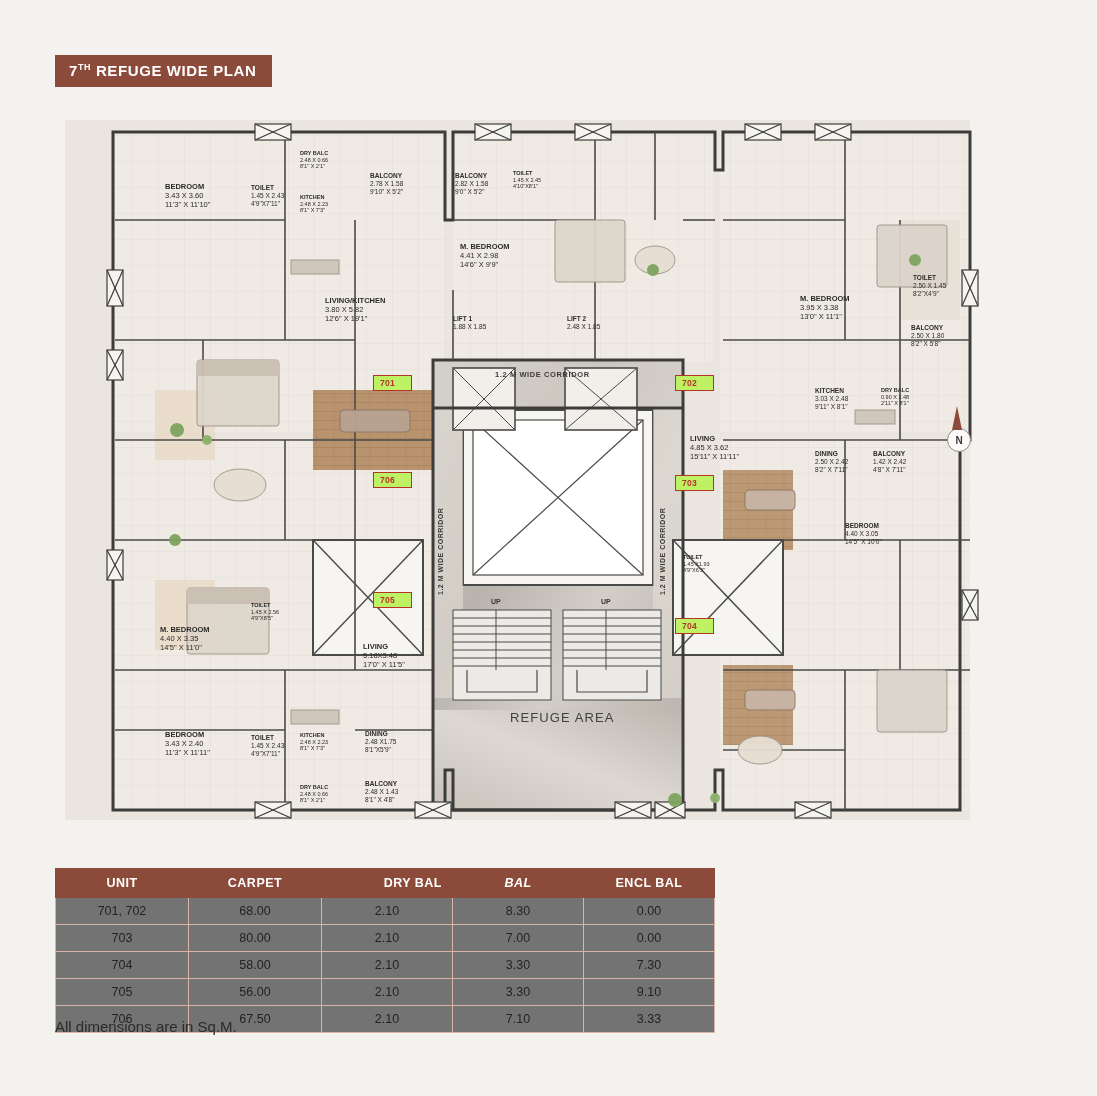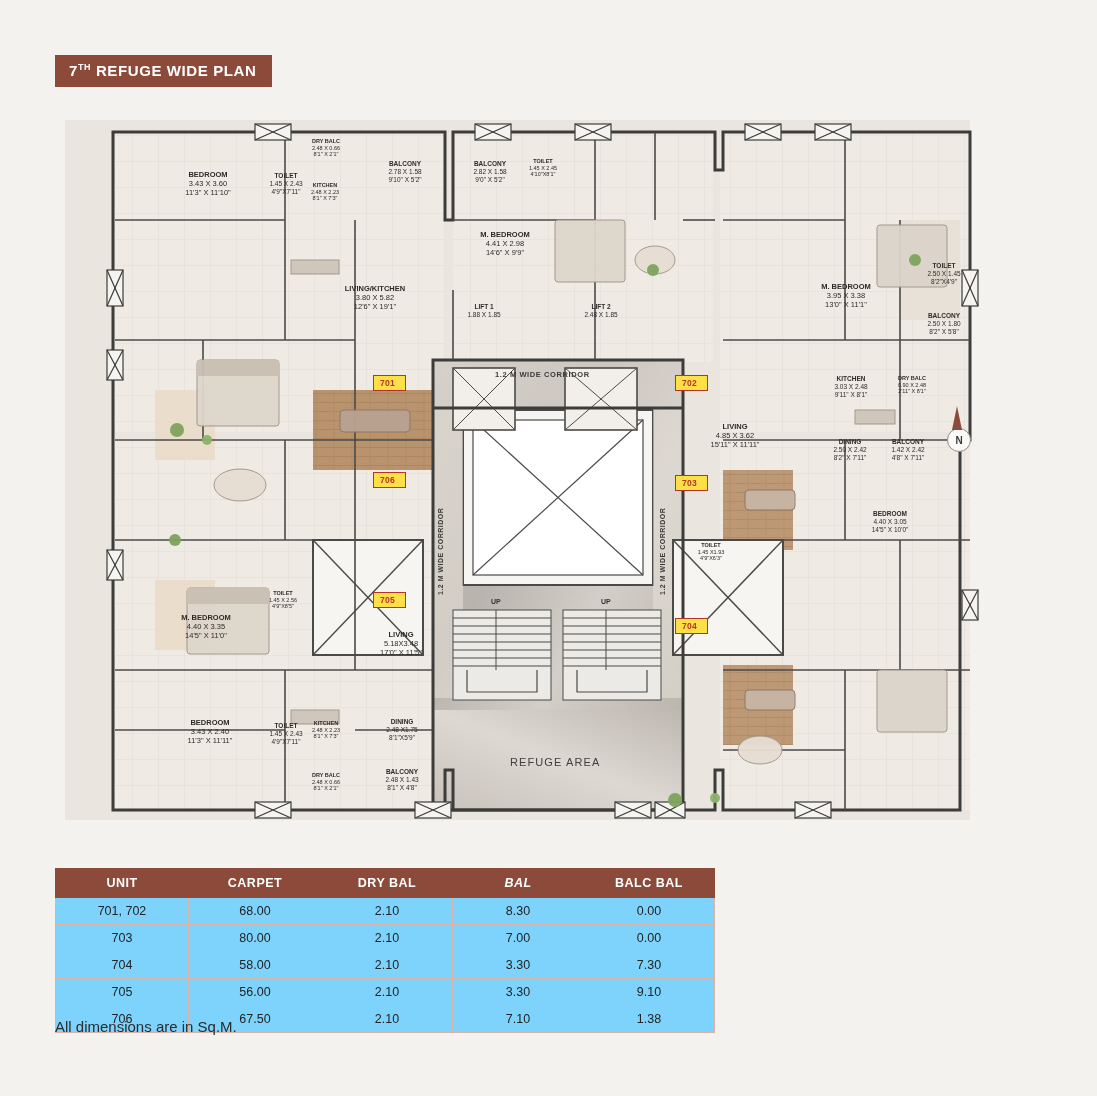--- a/index.html
+++ b/index.html
@@ -25,53 +25,53 @@
 
   
   #plan{
     position:absolute;left:55px;top:110px;width:990px;height:740px;
   }
   #plan svg{display:block;}
 
   
   .lbl{
     position:absolute;
-    text-align:center;
     line-height:1.22;
     color:#2c2b29;
     white-space:nowrap;
     pointer-events:none;
+    margin-top:12px;
   }
   .lbl .n{font-weight:bold;display:block;}
   .lbl .d{display:block;}
   .s8{font-size:7.5px;}
   .s7{font-size:6.5px;}
   .s6{font-size:5.5px;}
 
   .unit-tag{
     position:absolute;
     border:1px solid #b4342a;
-    background:#fde047;
+    background:#bef264;
     color:#b4342a;
     font-weight:bold;
     font-size:8.5px;
-    padding:2px 10px 2px 6px;
+    padding:2px 16px 2px 6px;
     letter-spacing:.3px;
   }
   .corridor-v{
     position:absolute;
     font-size:7px;font-weight:bold;letter-spacing:.5px;color:#3a3a38;
     writing-mode:vertical-rl;
     transform:rotate(180deg);
   }
   .corridor-h{
     position:absolute;font-size:7.5px;font-weight:bold;letter-spacing:.6px;color:#3a3a38;
   }
   .refuge-lbl{
-    position:absolute;font-size:11px;letter-spacing:1.1px;color:#40403e;margin-top:46px;
+    position:absolute;font-size:13px;letter-spacing:1.1px;color:#40403e;
   }
   .up-lbl{position:absolute;font-size:7px;font-weight:bold;color:#333;}
 
   
   #compass{position:absolute;}
   #compass .circle{
     width:22px;height:22px;border-radius:50%;
     border:1px solid #8a8a86;background:#fbfaf8;
     display:flex;align-items:center;justify-content:center;
     font-size:10px;font-weight:bold;color:#3a3a38;
@@ -88,21 +88,21 @@
     font-size:12.5px;
   }
   #unit-table th{
     background:#8c4a3a;color:#fff;font-weight:bold;
     border:1px solid #8c4a3a;
     padding:7px 10px;text-align:center;letter-spacing:.5px;font-size:12.5px;
   }
   #unit-table td{
     border:1px solid #d8b3a6;
     padding:6px 10px;text-align:center;color:#232323;font-size:12.5px;
-    background:#7dd3fc;
+    background:#737373;
   }
   #unit-table td.unit{font-weight:normal;}
   #note{
     position:absolute;left:55px;top:1018px;font-size:15px;color:#2b2b2b;
   }
 </style>
 </head>
 <body>
 
 <div id="title-bar">
@@ -505,23 +505,23 @@
     <div class="needle"></div>
     <div class="circle">N</div>
   </div>
 </div>
 
 <table id="unit-table">
   <thead>
     <tr>
       <th style="width:112px;">UNIT</th>
       <th style="width:112px;margin-top:16px;">CARPET</th>
-      <th style="width:110px;">DRY BAL</th>
+      <th style="width:110px;text-align:right;">DRY BAL</th>
       <th style="width:110px;font-style:italic;">BAL</th>
-      <th style="width:110px;">BALC BAL</th>
+      <th style="width:110px;">ENCL BAL</th>
     </tr>
   </thead>
   <tbody>
     <tr>
       <td class="unit">701, 702</td>
       <td>68.00</td>
       <td>2.10</td>
       <td>8.30</td>
       <td>0.00</td>
     </tr>
@@ -544,18 +544,18 @@
       <td>56.00</td>
       <td>2.10</td>
       <td>3.30</td>
       <td>9.10</td>
     </tr>
     <tr>
       <td class="unit">706</td>
       <td>67.50</td>
       <td>2.10</td>
       <td>7.10</td>
-      <td>1.38</td>
+      <td>3.33</td>
     </tr>
   </tbody>
 </table>
 
 <div id="note">All dimensions are in Sq.M.</div>
 
 </body></html>

